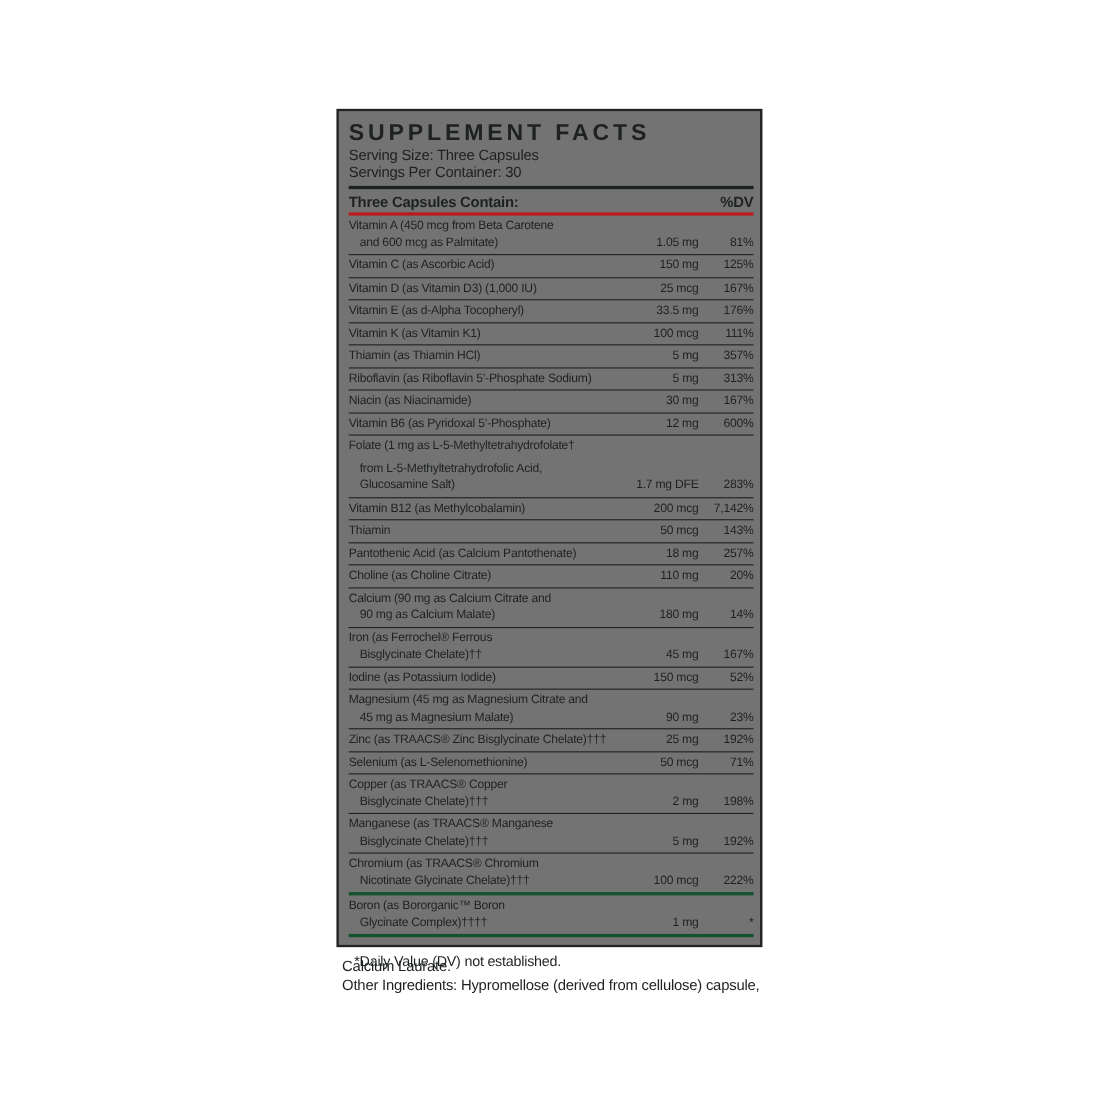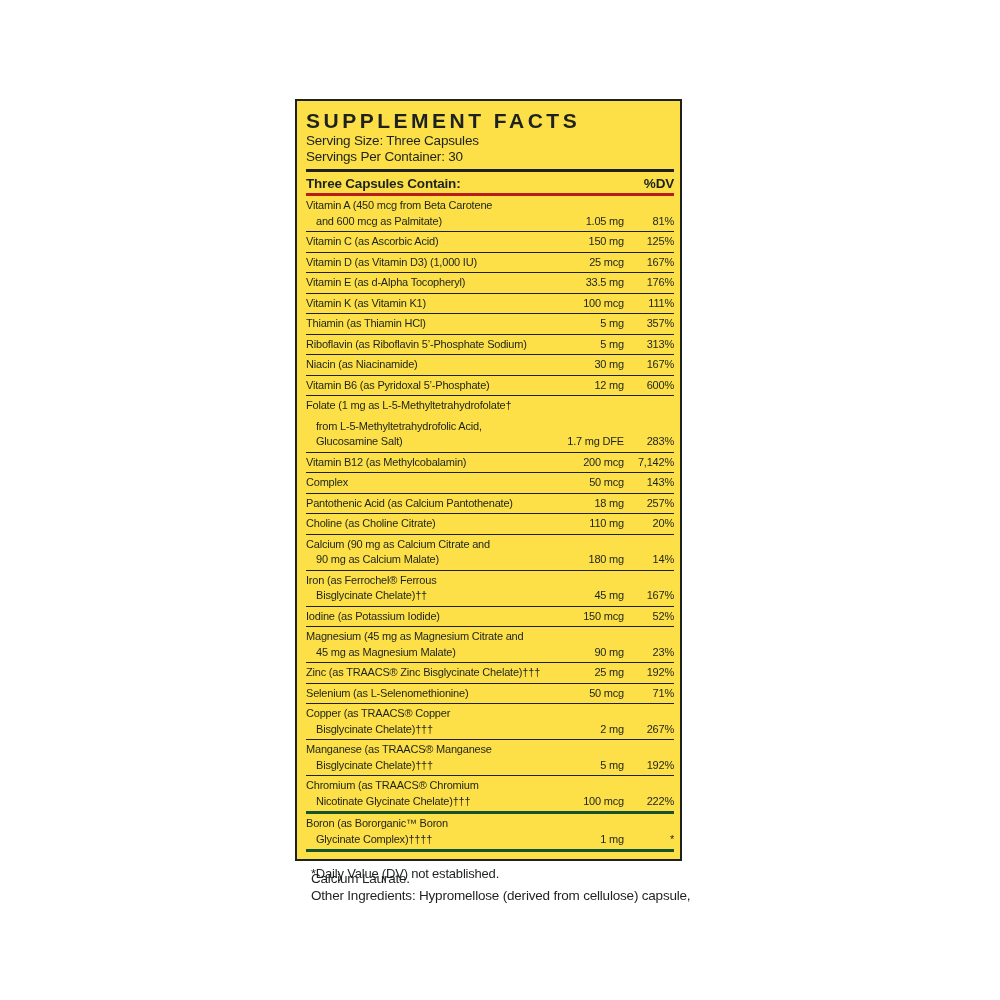--- a/index.html
+++ b/index.html
@@ -1,22 +1,22 @@
 <!DOCTYPE html>
 <html><head>
 <meta charset="utf-8">
 <style>
   * { margin:0; padding:0; box-sizing:border-box; }
   html,body { width:1000px; height:1000px; background:#ffffff;
               font-family:"Liberation Sans", sans-serif; color:#1d221e; }
   .page { position:relative; width:1000px; height:1000px; background:#ffffff; overflow:hidden; }
 
   .facts-panel {
-    position:absolute; left:295px; top:99px; width:387px; height:762px;
-    border:2px solid #1d221e; background:#fde047; padding:0 6px 0 9px;
+    position:absolute; left:306px; top:99px; width:387px; height:762px;
+    border:2px solid #1d221e; background:#737373; padding:0 6px 0 9px;
   }
   .facts-title {
     font-size:21px; font-weight:bold; letter-spacing:3.5px;
     padding-top:7px; line-height:25px; white-space:nowrap;
   }
   .serv-line { font-size:13.5px; line-height:16px; letter-spacing:-0.2px; }
   .rule-thick { border-top:3px solid #1d221e; margin-top:4px; }
 
   .head-row {
     display:flex; justify-content:space-between; align-items:flex-end;
@@ -136,21 +136,21 @@
         </div>
         <div class="row">
           <div class="names">
             <div class="name-line">Vitamin B12 (as Methylcobalamin)</div>
           </div>
           <div class="amt">200 mcg</div>
           <div class="dv">7,142%</div>
         </div>
         <div class="row">
           <div class="names">
-            <div class="name-line">Complex</div>
+            <div class="name-line">Thiamin</div>
           </div>
           <div class="amt">50 mcg</div>
           <div class="dv">143%</div>
         </div>
         <div class="row">
           <div class="names">
             <div class="name-line">Pantothenic Acid (as Calcium Pantothenate)</div>
           </div>
           <div class="amt">18 mg</div>
           <div class="dv">257%</div>
@@ -206,21 +206,21 @@
           </div>
           <div class="amt">50 mcg</div>
           <div class="dv">71%</div>
         </div>
         <div class="row">
           <div class="names">
             <div class="name-line">Copper (as TRAACS® Copper</div>
             <div class="name-line cont">Bisglycinate Chelate)†††</div>
           </div>
           <div class="amt">2 mg</div>
-          <div class="dv">267%</div>
+          <div class="dv">198%</div>
         </div>
         <div class="row">
           <div class="names">
             <div class="name-line">Manganese (as TRAACS® Manganese</div>
             <div class="name-line cont">Bisglycinate Chelate)†††</div>
           </div>
           <div class="amt">5 mg</div>
           <div class="dv">192%</div>
         </div>
         <div class="row thick-after">

